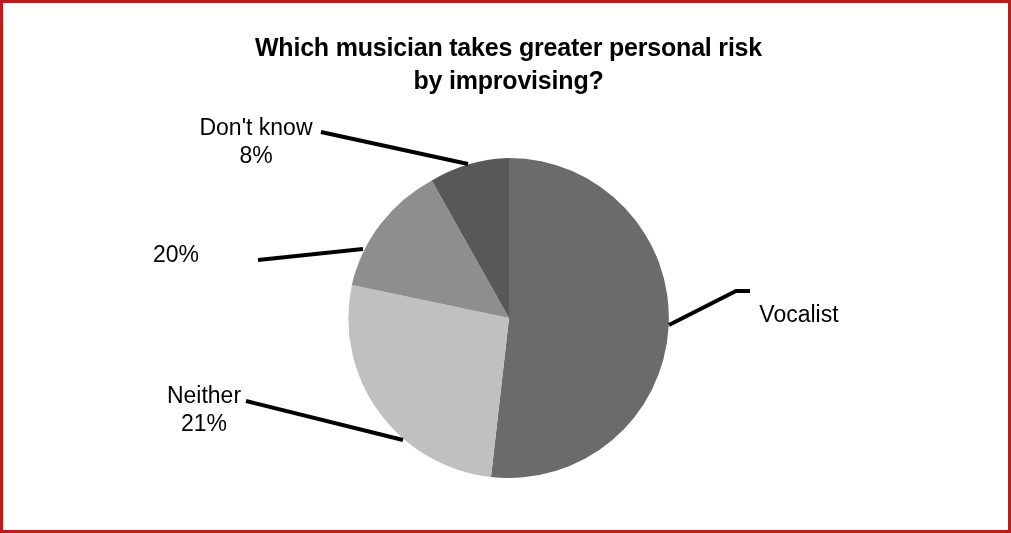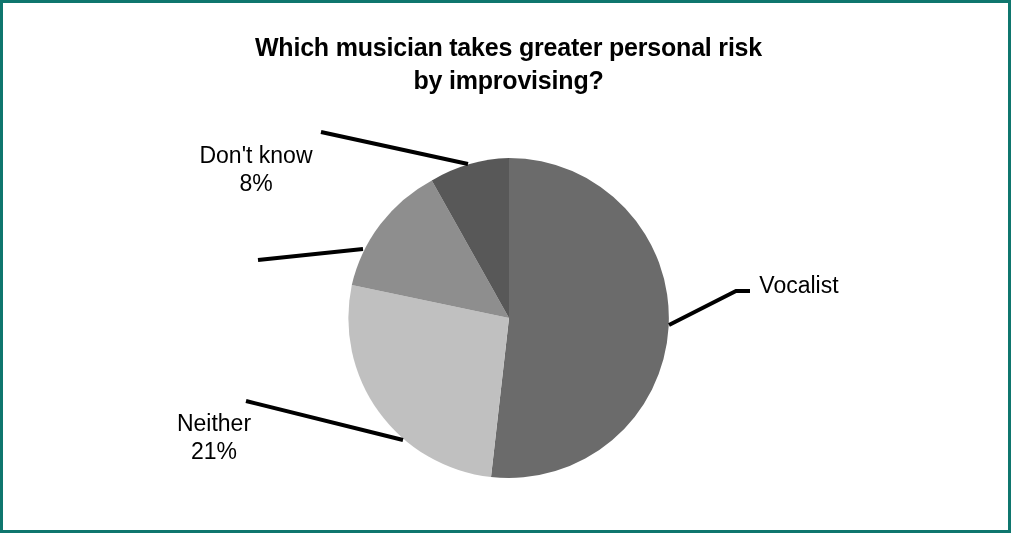--- a/index.html
+++ b/index.html
@@ -9,21 +9,21 @@
   }
   body {
     font-family: "Liberation Sans", sans-serif;
   }
   #chart-frame {
     position: relative;
     width: 1011px;
     height: 533px;
     box-sizing: border-box;
     background: #ffffff;
-    border: 3px solid #0f766e;
+    border: 3px solid #b91c1c;
     overflow: hidden;
   }
   #chart-title {
     position: absolute;
     left: 0;
     top: 28px;
     width: 1011px;
     text-align: center;
     font-size: 25px;
     font-weight: bold;
@@ -48,24 +48,24 @@
     text-align: center;
   }
   .slice-label .label-name {
     display: block;
   }
   .slice-label .label-pct {
     display: block;
   }
   .label-left {
     text-align: center;
-    margin-top: 28px;
   }
   .label-right {
     text-align: center;
+    margin-top: 29px;
   }
 </style>
 </head>
 <body>
 
 <div id="chart-frame">
 
   <div id="chart-title">
     <span class="title-line">Which musician takes greater personal risk</span>
     <span class="title-line">by improvising?</span>
@@ -89,23 +89,24 @@
 
     <polyline points="666,322 733,288 747,288" fill="none" stroke="#000000" stroke-width="4"></polyline>
   </svg>
 
   <div class="slice-label label-left" style="left: 186px; top: 110px; width: 134px;">
     <span class="label-name">Don't know</span>
     <span class="label-pct">8%</span>
   </div>
 
   <div class="slice-label label-left" style="left: 88px; top: 237px; width: 170px;">
+    <span class="label-pct">20%</span>
   </div>
 
-  <div class="slice-label label-left" style="left: 165px; top: 378px; width: 92px;">
+  <div class="slice-label label-left" style="left: 155px; top: 378px; width: 92px;">
     <span class="label-name">Neither</span>
     <span class="label-pct">21%</span>
   </div>
 
   <div class="slice-label label-right" style="left: 747px; top: 268px; width: 98px;">
     <span class="label-name">Vocalist</span>
   </div>
 
 </div>
 

